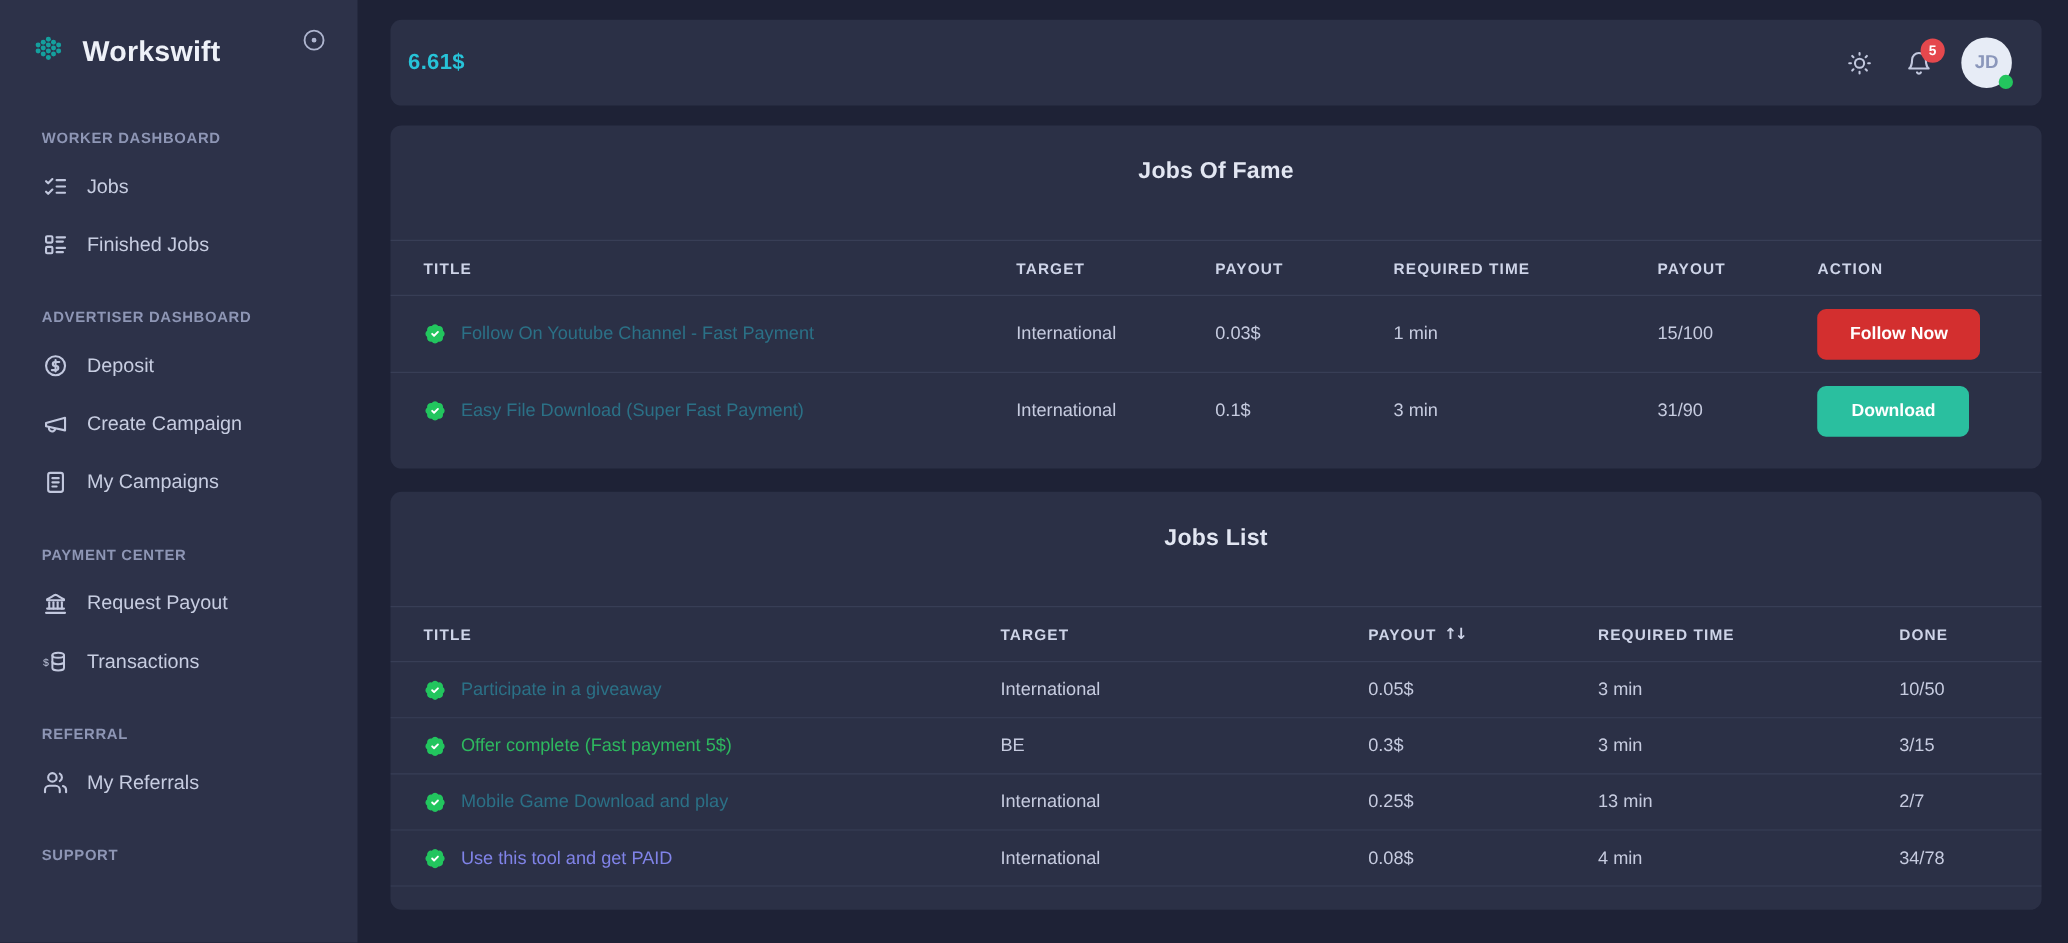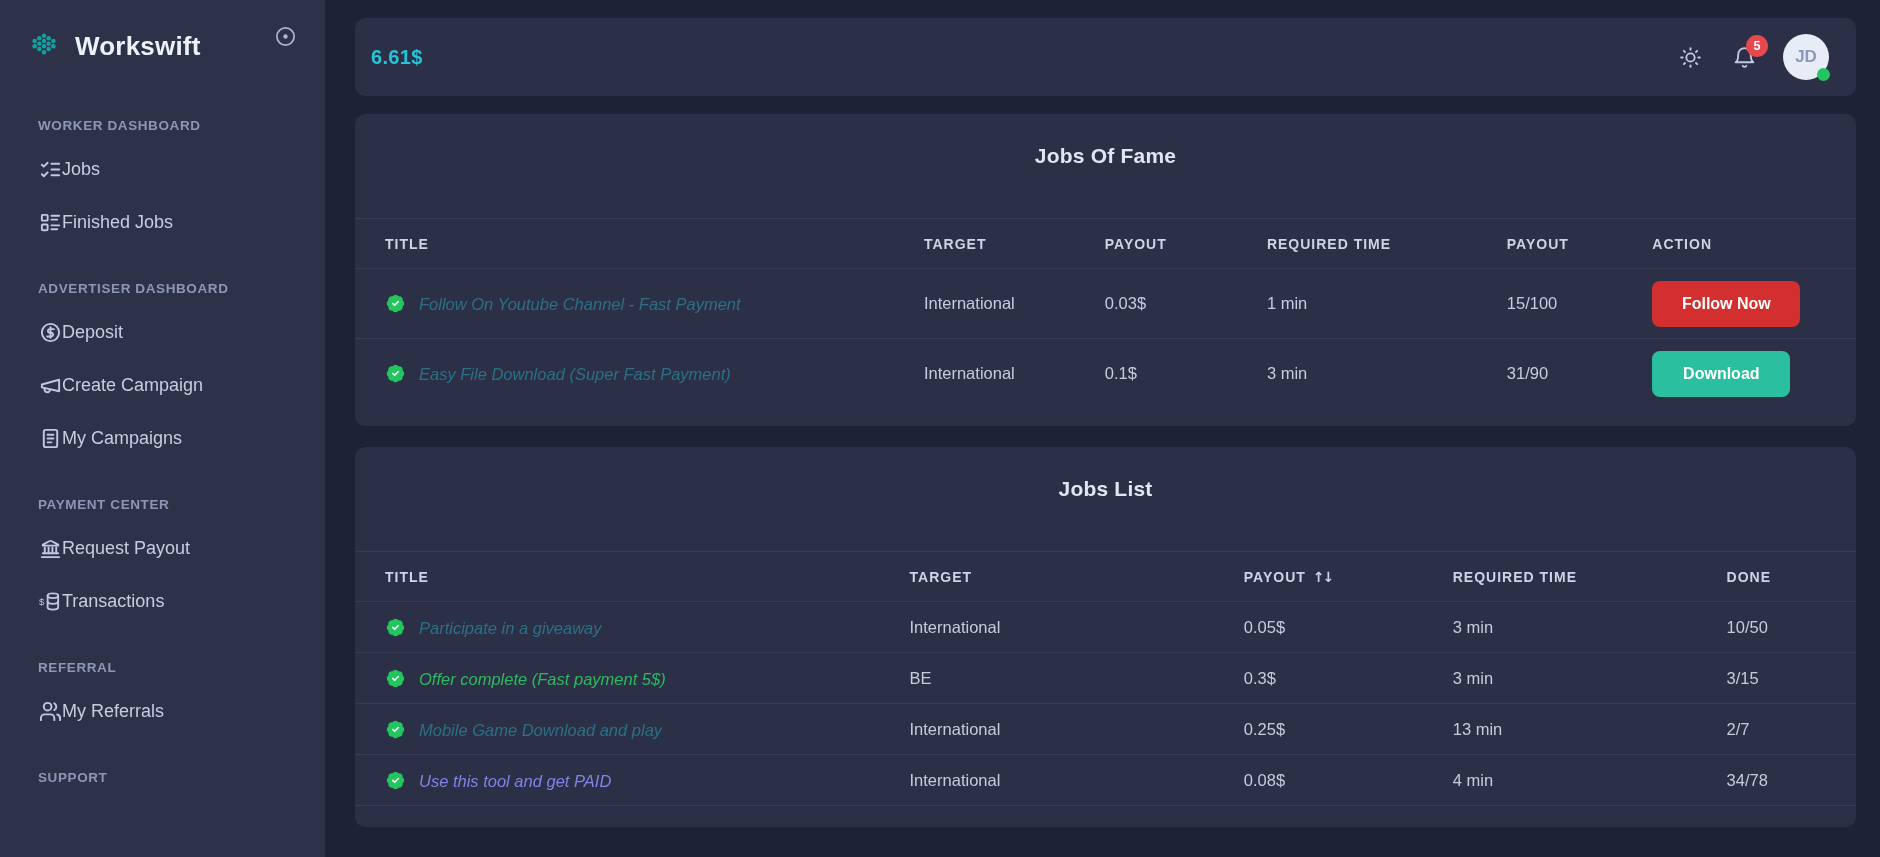--- a/index.html
+++ b/index.html
@@ -9,21 +9,21 @@
     background:#1e2236; color:#c6cbdf; display:flex;
   }
   
   .sidebar { width:325px; min-width:325px; height:100%; background:#2d3249; overflow:hidden; }
   .side-header { height:76px; display:flex; align-items:center; padding:0 26px 0 28px; gap:14px; }
   .brand { display:flex; align-items:center; gap:13px; flex:1;margin-top:16px; }
   .brand-name { font-size:26px; font-weight:700; color:#eef1f8; letter-spacing:.2px; }
   .collapse-btn { width:28px; height:28px; color:#aeb5cf; cursor:pointer; background:none; border:none; display:flex; align-items:center; justify-content:center; }
   .nav { padding-top:10px; }
   .section-label { padding:32px 0 10px 38px; font-size:13.5px; font-weight:600; letter-spacing:.6px; color:#8e96b5; }
-  .nav-item { height:53px; display:flex; align-items:center; padding-left:38px; color:#c7cde1; font-size:18px; cursor:pointer; }
+  .nav-item { height:53px; display:flex; align-items:center; gap:17px; padding-left:38px; color:#c7cde1; font-size:18px; cursor:pointer; }
   .nav-item .ico { width:24px; height:24px; display:flex; align-items:center; justify-content:center; color:#c2c8de; }
   .ico svg { width:23px; height:23px; }
   
   .main { flex:1; padding:18px 24px 0 30px; display:flex; flex-direction:column; }
   .card { background:#2b3046; border-radius:10px; }
   .topbar { height:78px; display:flex; align-items:center; padding:0 27px 0 16px; margin-bottom:18px; }
   .balance { font-size:20px; font-weight:700; color:#27c3d8; letter-spacing:.3px; flex:1; }
   .topbar-right { display:flex; align-items:center; gap:24px; }
   .icon-btn { width:30px; height:30px; background:none; border:none; color:#c2c8de; cursor:pointer; position:relative; display:flex; align-items:center; justify-content:center; }
   .icon-btn svg { width:25px; height:25px; }
@@ -34,21 +34,21 @@
   .table-card { margin-bottom:21px; }
   .card-head { padding:30px 30px 50px 30px;text-align:center; }
   .card-title { font-size:21px; font-weight:700; color:#e2e6f2; letter-spacing:.2px; }
   .t-row { display:grid; align-items:center; padding:0 30px; border-top:1px solid rgba(150,160,200,.13); }
   .jf .t-row { grid-template-columns:37.4% 12.55% 11.25% 16.65% 10.1% auto; }
   .jl .t-row { grid-template-columns:36.4% 23.2% 14.5% 19% auto; }
   .t-head { height:50px; font-size:14px; font-weight:700; letter-spacing:1px; color:#ced4e8; }
   .jf .t-body { height:70px; }
   .jl .t-body { height:51px; }
   .cell { font-size:16.5px; color:#c6cbdf; }
-  .title-cell { display:flex; align-items:flex-end; gap:13px; min-width:0;font-style:italic; }
+  .title-cell { display:flex; align-items:center; gap:13px; min-width:0; }
   .seal { width:21px; height:21px; flex:none; }
   .job-link { font-size:16.5px; cursor:pointer; white-space:nowrap; overflow:hidden; text-overflow:ellipsis; }
   .t-teal { color:#2b7086; }
   .t-green { color:#2eb85f; }
   .t-purple { color:#8083e8; }
   .sort-wrap { display:flex; align-items:center; gap:7px; cursor:pointer; }
   .sort-glyph { font-size:14px; letter-spacing:-2px; color:#ced4e8; font-family:"DejaVu Sans",sans-serif; }
   .btn { border:none; border-radius:8px; height:46px; font-size:16px; font-weight:700; color:#fff; cursor:pointer; font-family:inherit; padding:0 10px; }
   .btn-red { background:#d32f2f; width:148px; }
   .btn-teal { background:#2abf9f; width:138px; }

